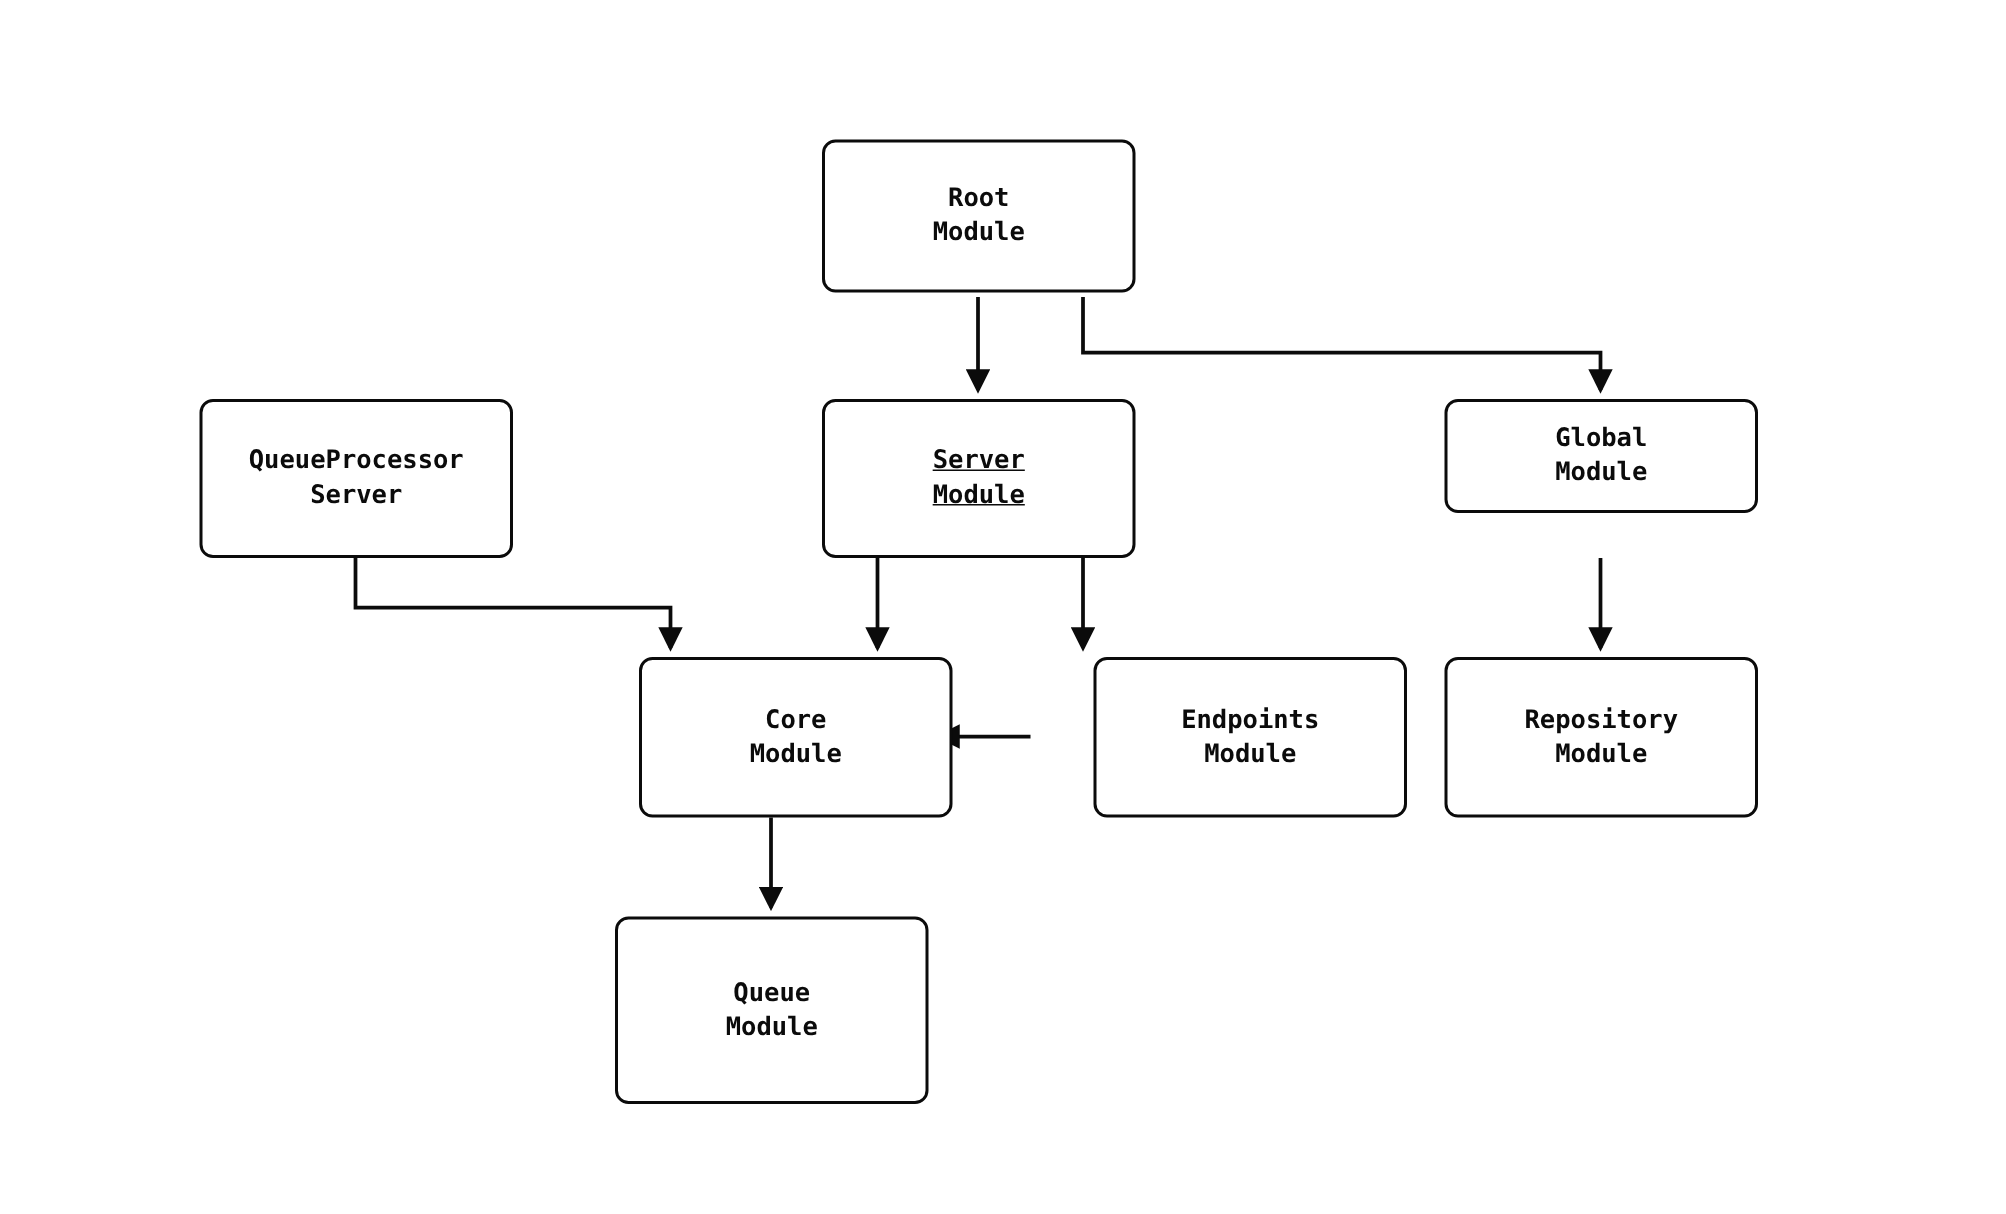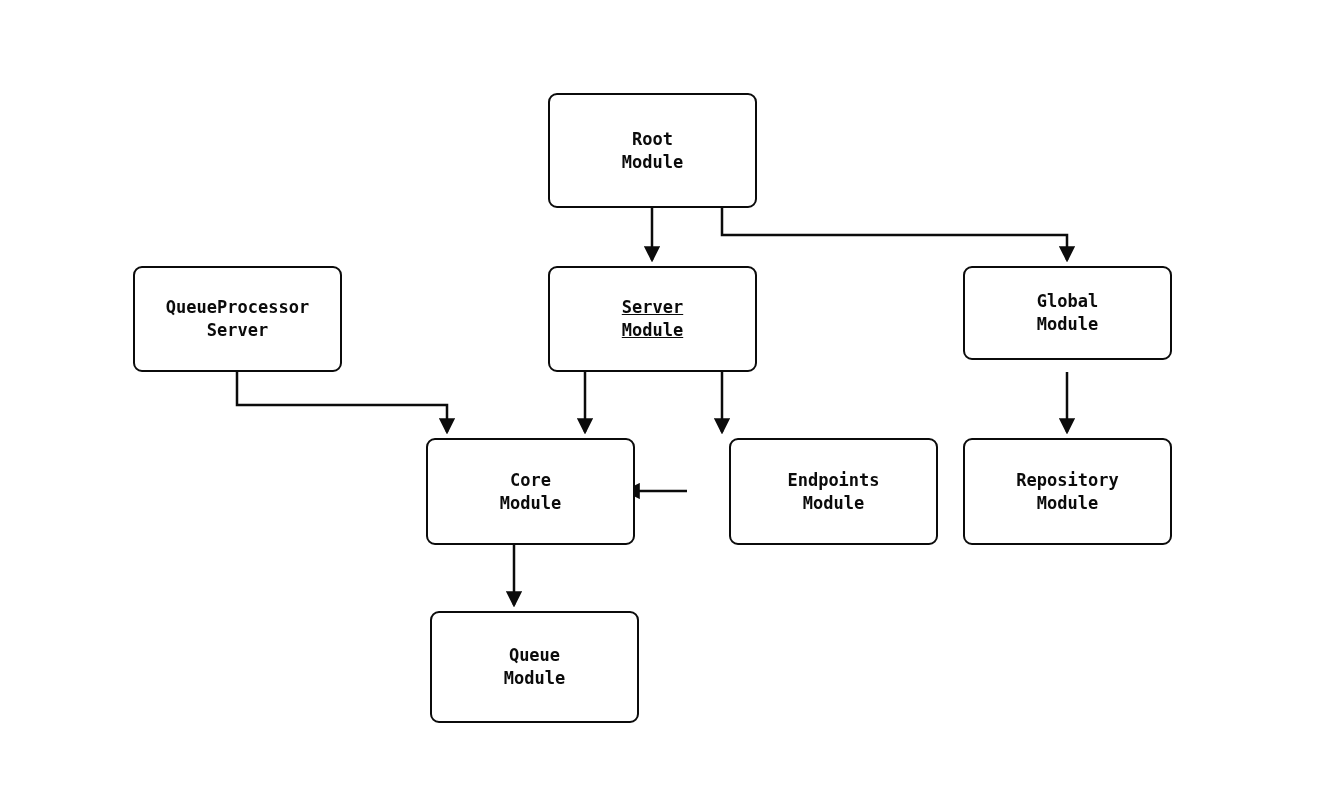--- a/index.html
+++ b/index.html
@@ -33,28 +33,28 @@
     align-items: center;
     justify-content: center;
     text-align: center;
     white-space: pre-line;
     font-size: 17px;
     font-weight: 700;
     line-height: 1.35;
     color: #0b0b0b;
   }
   
-  .n-root        { left: 548px; top:  93px; width: 209px; height: 115px; }
+  .n-root        { left: 548px; top:  93px; width: 209px; height: 102px; }
   .n-queueproc   { left: 133px; top: 266px; width: 209px; height: 106px; }
   .n-server      { left: 548px; top: 266px; width: 209px; height: 106px; text-decoration: underline; }
-  .n-global      { left: 963px; top: 266px; width: 209px; height: 94px; }
+  .n-global      { left: 963px; top: 266px; width: 209px; height: 76px; }
   .n-core        { left: 426px; top: 438px; width: 209px; height: 107px; }
   .n-endpoints   { left: 687px; top: 438px; width: 209px; height: 107px; margin-left: 42px; }
   .n-repository  { left: 963px; top: 438px; width: 209px; height: 107px; }
-  .n-queue       { left: 430px; top: 611px; width: 209px; height: 112px; }
+  .n-queue       { left: 410px; top: 611px; width: 209px; height: 125px; }
 
   .edge {
     stroke: #0b0b0b;
     stroke-width: 2.5;
     fill: none;
   }
 </style>
 </head>
 <body>
 

